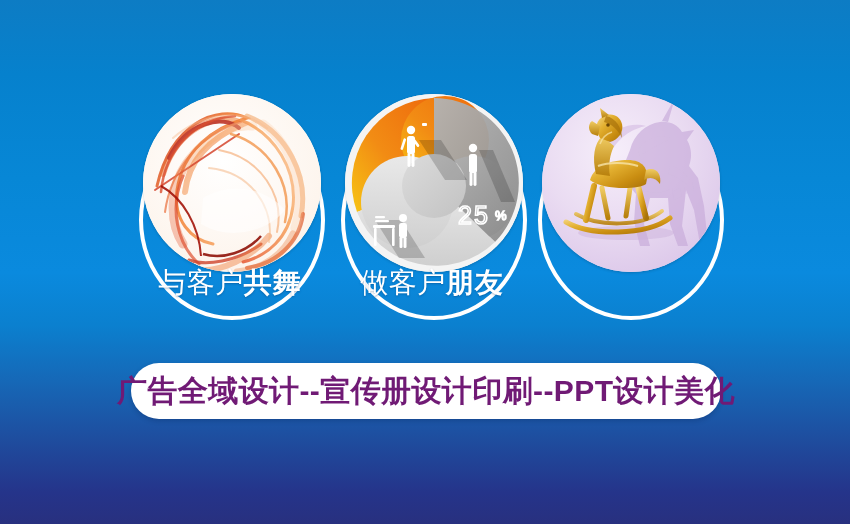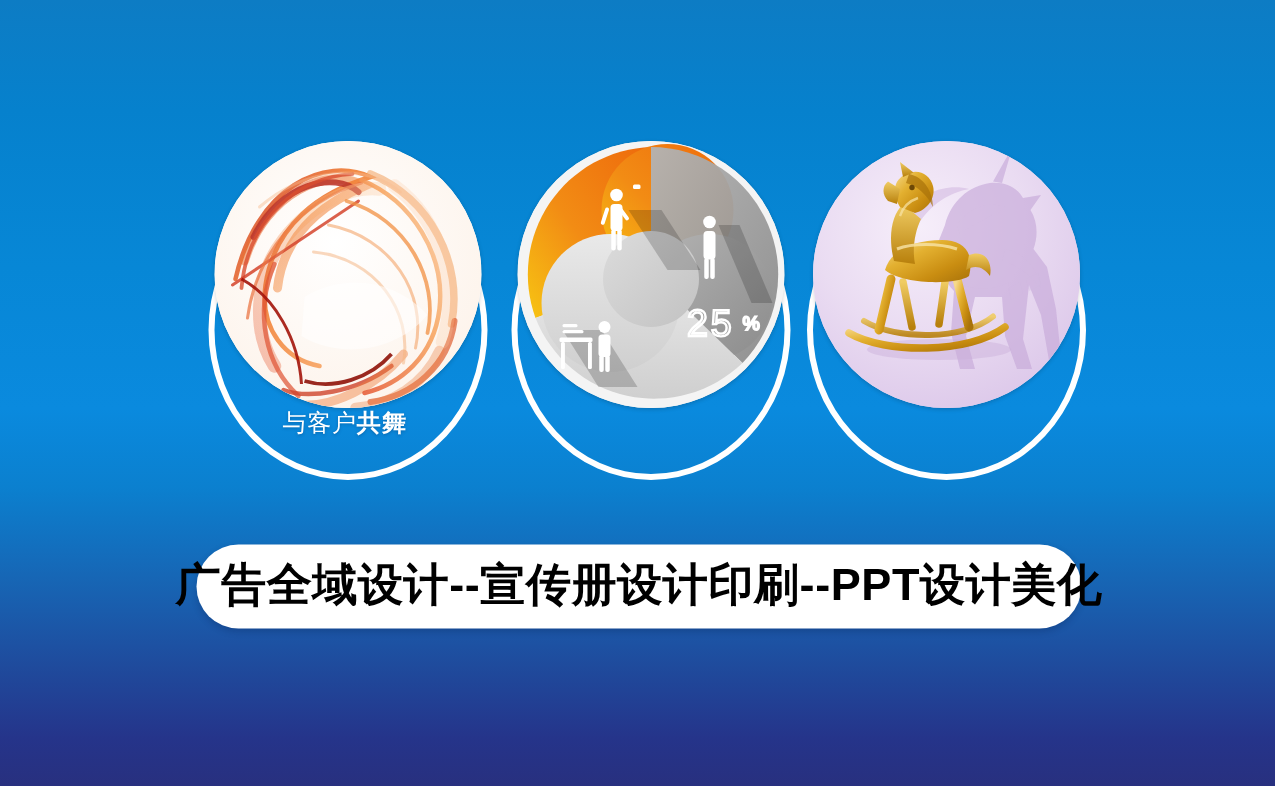--- a/index.html
+++ b/index.html
@@ -83,21 +83,21 @@
   }
 
   
   .card-label {
     position: absolute;
     left: 0;
     top: 186px;
     width: 210px;
     text-align: center;
     color: #ffffff;
-    font-size: 16px;
+    font-size: 28px;
     line-height: 30px;
     letter-spacing: 0.5px;
     white-space: nowrap;
     text-shadow: 0 1px 2px rgba(0,40,90,0.35);
   }
   .card-label .lead { font-weight: 500; }
   .card-label .accent { font-weight: 700; letter-spacing: 1px; }
 
   
   #banner {
@@ -107,21 +107,21 @@
     width: 590px;
     height: 56px;
     background: #ffffff;
     border-radius: 28px;
     display: flex;
     align-items: center;
     justify-content: center;
     box-shadow: 0 2px 5px rgba(0,20,60,0.22);
   }
   #banner .btext {
-    color: #000000;
+    color: #701a75;
     font-size: 30px;
     font-weight: 700;
     letter-spacing: 0.4px;
     white-space: nowrap;
     line-height: 34px;
   }
 </style>
 </head>
 <body>
 
@@ -257,20 +257,23 @@
             <rect x="47" y="134" width="2.6" height="18" rx="1"></rect>
             <rect x="30" y="122" width="10" height="2.2" rx="1"></rect>
             <rect x="30" y="126" width="14" height="2.2" rx="1"></rect>
           </g>
 
           <text x="113" y="130" font-family="Liberation Sans, sans-serif" font-size="25" fill="none" stroke="#ffffff" stroke-width="1.6" letter-spacing="2">25</text>
           <text x="150" y="126" font-family="Liberation Sans, sans-serif" font-size="13" fill="none" stroke="#ffffff" stroke-width="1.3">%</text>
         </svg>
       </div>
 
+      <div class="card-label">
+        <span class="lead">做客户</span><span class="accent">朋友</span>
+      </div>
     </div>
 
     <div class="card c2">
       <div class="ring"></div>
 
       <div class="disc disc-horse">
         <svg viewBox="0 0 178 178" width="178" height="178">
           <defs>
             <linearGradient id="gold" x1="0" y1="0" x2="1" y2="1">
               <stop offset="0%" stop-color="#f6d98a"></stop>

